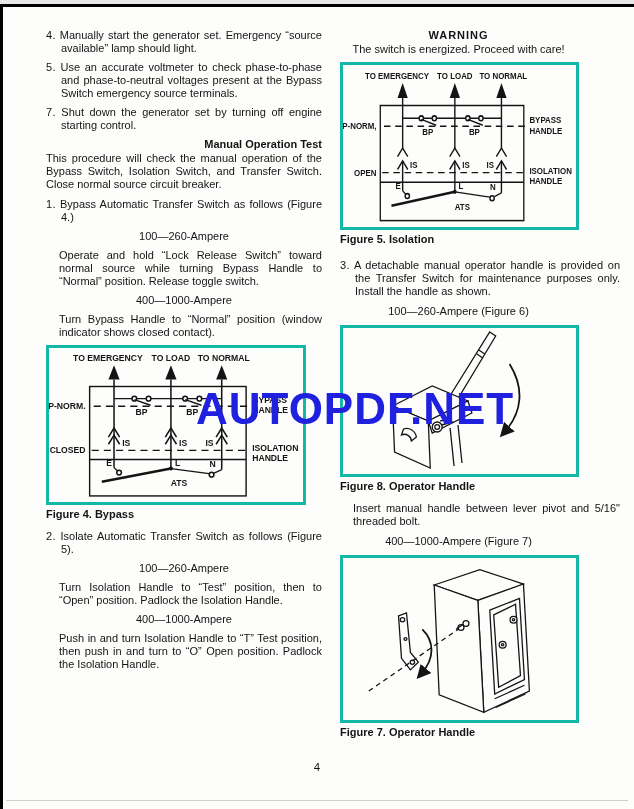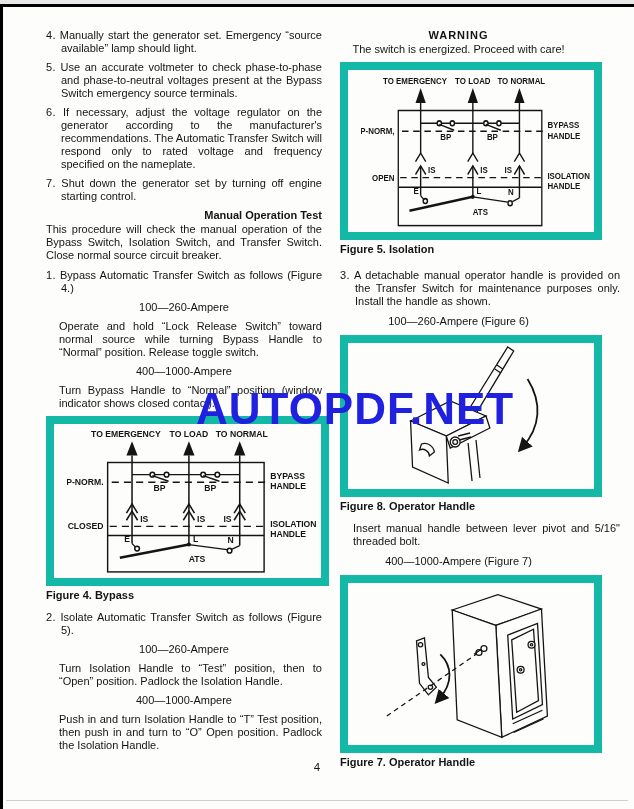--- a/index.html
+++ b/index.html
@@ -18,21 +18,21 @@
 
   p { margin:0; }
   .num-item   { padding-left:15px; text-indent:-15px; margin-bottom:6px; }
   .num-item .num { letter-spacing:.3px; }
   .sec-heading{ font-weight:bold; margin:2px 0 1px 0; text-align:right; }
   .intro      { margin-bottom:7px; }
   .amp        { text-align:center; margin:6px 0; }
   .amp-r      { width:237px; text-align:center; margin:7px 0; }
   .sub-para   { padding-left:13px; margin:6px 0; }
 
-  .figure { border:8px solid #14b8a6; background:#fdfdfc;padding-left:13px; }
+  .figure { border:3px solid #14b8a6; background:#fdfdfc; }
   .fig-schematic-left  { width:254px; height:154px; margin-top:4px; }
   .fig-schematic-right { width:233px; height:162px; }
   .fig-drawing-6 { width:233px; height:146px; }
   .fig-drawing-7 { width:233px; height:162px; }
   .fig-caption { font-weight:bold; text-align:left; margin:3px 0 9px 0; font-size:11px; }
   .cap-left  { width:258px; }
   .cap-right { width:237px; }
 
   .warning-block { width:237px; text-align:center; }
   .warning-title { font-weight:bold; letter-spacing:1px; margin-bottom:1px; }
@@ -54,21 +54,20 @@
 
 <div class="page">
   <div class="edge-top"></div>
   <div class="edge-left"></div>
   <div class="edge-bottom"></div>
 
   <div class="col col-left">
 
     <p class="num-item"><span class="num">4.</span> <span>Manually start the generator set. Emergency “source available” lamp should light.</span></p>
     <p class="num-item"><span class="num">5.</span> <span>Use an accurate voltmeter to check phase-to-phase and phase-to-neutral voltages present at the Bypass Switch emergency source terminals.</span></p>
-    <p class="num-item"><span class="num">6.</span> <span>If necessary, adjust the voltage regulator on the generator according to the manufacturer's recommendations. The Automatic Transfer Switch will respond only to rated voltage and frequency specified on the nameplate.</span></p>
     <p class="num-item"><span class="num">7.</span> <span>Shut down the generator set by turning off engine starting control.</span></p>
 
     <p class="sec-heading">Manual Operation Test</p>
     <p class="intro">This procedure will check the manual operation of the Bypass Switch, Isolation Switch, and Transfer Switch. Close normal source circuit breaker.</p>
 
     <p class="num-item"><span class="num">1.</span> <span>Bypass Automatic Transfer Switch as follows (Figure 4.)</span></p>
     <p class="amp">100—260-Ampere</p>
     <p class="sub-para">Operate and hold “Lock Release Switch” toward normal source while turning Bypass Handle to “Normal” position. Release toggle switch.</p>
     <p class="amp">400—1000-Ampere</p>
     <p class="sub-para">Turn Bypass Handle to “Normal” position (window indicator shows closed contact).</p>

